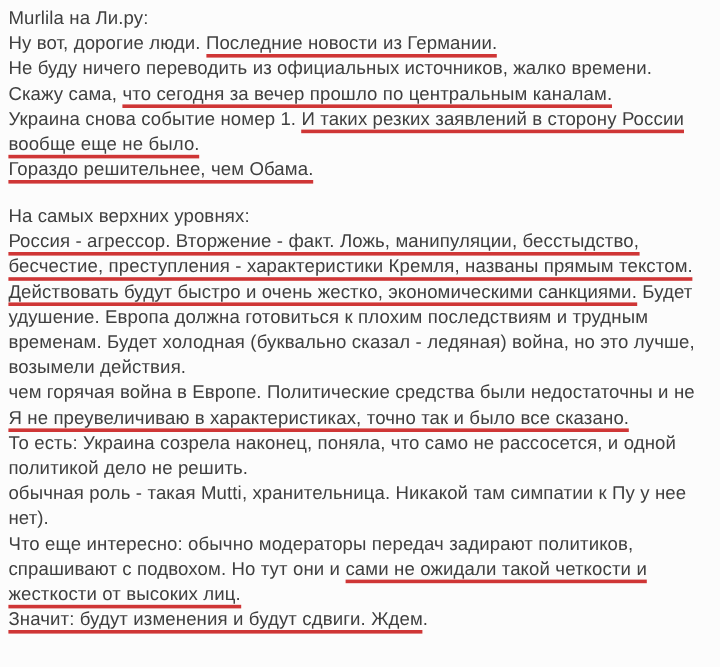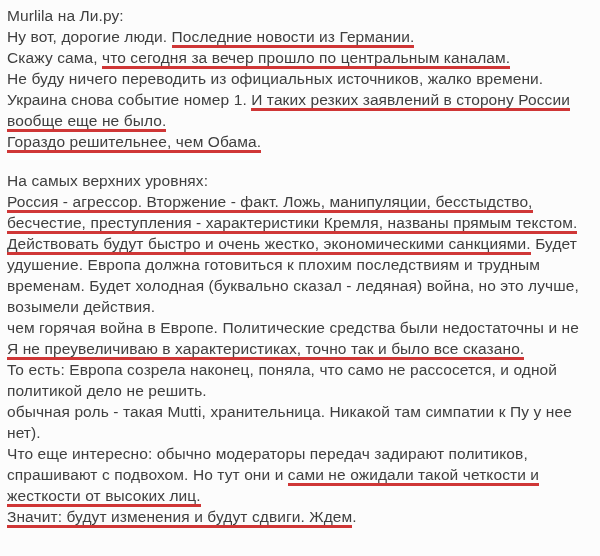--- a/index.html
+++ b/index.html
@@ -33,37 +33,37 @@
   }
 </style>
 </head>
 <body>
 
 <div class="post">
   <div class="line">Murlila на Ли.ру:</div>
   <div class="paragraphs" id="paragraphs">
       <div class="paragraph">
         <div class="line"><span>Ну вот, дорогие люди. </span><span class="u">Последние новости из Германии.</span></div>
+        <div class="line"><span>Не буду ничего переводить из официальных источников, жалко времени.</span></div>
         <div class="line"><span>Скажу сама, </span><span class="u">что сегодня за вечер прошло по центральным каналам.</span></div>
-        <div class="line"><span>Не буду ничего переводить из официальных источников, жалко времени.</span></div>
         <div class="line"><span>Украина снова событие номер 1. </span><span class="u">И таких резких заявлений в сторону России</span></div>
         <div class="line"><span class="u">вообще еще не было.</span></div>
         <div class="line"><span class="u">Гораздо решительнее, чем Обама.</span></div>
       </div>
       <div class="paragraph">
         <div class="line"><span>На самых верхних уровнях:</span></div>
         <div class="line"><span class="u">Россия - агрессор. Вторжение - факт. Ложь, манипуляции, бесстыдство,</span></div>
         <div class="line"><span class="u">бесчестие, преступления - характеристики Кремля, названы прямым текстом.</span></div>
         <div class="line"><span class="u">Действовать будут быстро и очень жестко, экономическими санкциями.</span><span> Будет</span></div>
         <div class="line"><span>удушение. Европа должна готовиться к плохим последствиям и трудным</span></div>
         <div class="line"><span>временам. Будет холодная (буквально сказал - ледяная) война, но это лучше,</span></div>
         <div class="line"><span>возымели действия.</span></div>
         <div class="line"><span>чем горячая война в Европе. Политические средства были недостаточны и не</span></div>
         <div class="line"><span class="u">Я не преувеличиваю в характеристиках, точно так и было все сказано.</span></div>
-        <div class="line"><span>То есть: Европа созрела наконец, поняла, что само не рассосется, и одной</span></div>
+        <div class="line"><span>То есть: Украина созрела наконец, поняла, что само не рассосется, и одной</span></div>
         <div class="line"><span>политикой дело не решить.</span></div>
         <div class="line"><span>обычная роль - такая Mutti, хранительница. Никакой там симпатии к Пу у нее</span></div>
         <div class="line"><span>нет).</span></div>
         <div class="line"><span>Что еще интересно: обычно модераторы передач задирают политиков,</span></div>
         <div class="line"><span>спрашивают с подвохом. Но тут они и </span><span class="u">сами не ожидали такой четкости и</span></div>
         <div class="line"><span class="u">жесткости от высоких лиц.</span></div>
         <div class="line"><span class="u">Значит: будут изменения и будут сдвиги. Ждем</span><span>.</span></div>
       </div>
     </div>
 </div>

